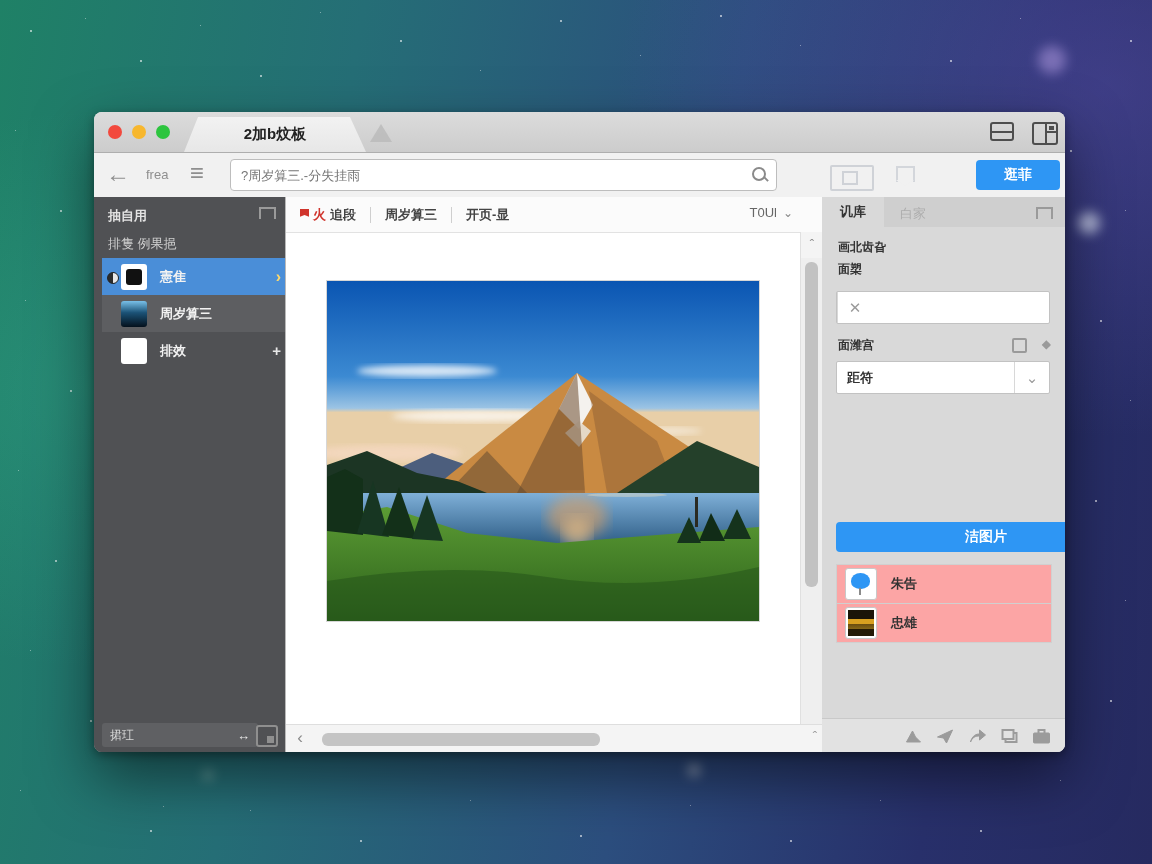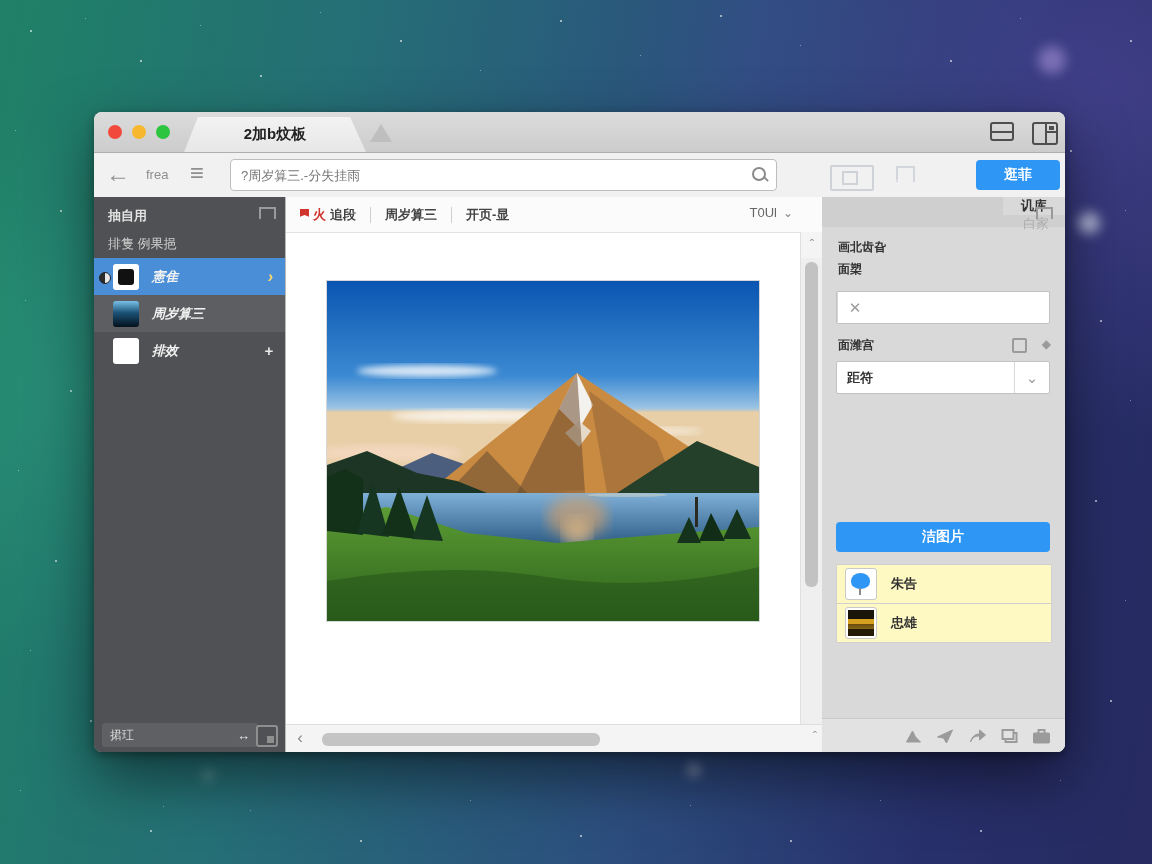--- a/index.html
+++ b/index.html
@@ -45,21 +45,21 @@
   #flow-ic::after{content:"";position:absolute;left:10px;top:4px;width:12px;height:10px;border:2px solid #8b95a5;}
   #flag-ic{left:802px;top:13px;width:15px;height:14px;border:2px solid #98a0b0;border-bottom:0;}
   #flag-ic::after{content:"";position:absolute;left:-2px;top:12px;border-left:9px solid transparent;border-right:9px solid transparent;border-top:6px solid #f1f1f1;}
   #primary-btn{left:882px;top:7px;width:84px;height:30px;background:#2e96f4;border-radius:4px;color:#fff;
     font-size:14px;font-weight:bold;display:flex;align-items:center;justify-content:center;}
   
   #sidebar{left:0;top:85px;width:191px;height:555px;background:#505154;}
   #sb-head{left:14px;top:10px;font-size:13px;font-weight:bold;color:#e3e3e3;}
   #sb-pin{left:165px;top:10px;width:13px;height:10px;border:2px solid #9a9a9a;border-bottom:0;}
   #sb-sub{left:14px;top:38px;font-size:13px;color:#cfcfcf;}
-  .sb-row{left:0;width:191px;height:37px;display:flex;align-items:center;font-style:italic;}
+  .sb-row{left:8px;width:191px;height:37px;display:flex;align-items:center;}
   .sb-thumb{width:26px;height:26px;background:#fff;border-radius:3px;margin-left:19px;position:relative;flex:none;}
   .sb-label{margin-left:13px;font-size:13px;color:#f2f2f2;font-weight:bold;flex:1;}
   #sb-row1{top:61px;background:#4a8ed8;}
   #eye-ic{position:absolute;left:5px;top:14px;width:10px;height:10px;border-radius:50%;
     background:linear-gradient(90deg,#2b2b2b 50%,#e8e8e8 50%);border:1px solid #222;}
   #sb-row1 .sb-thumb::after{content:"";position:absolute;left:5px;top:5px;width:16px;height:16px;background:#111;border-radius:3px;}
   .sb-arrow{margin-right:12px;color:#ffd96a;font-size:16px;font-weight:bold;}
   #sb-row2{top:98px;background:#5d5e61;}
   #sb-row2 .sb-thumb{background:linear-gradient(#79c0e8 0%,#1b5276 45%,#04101c 100%);}
   #sb-row3{top:135px;}
@@ -84,33 +84,33 @@
   
   #vscroll{left:514px;top:35px;width:22px;height:492px;background:#efefef;border-left:1px solid #e0e0e0;}
   #vs-up{position:absolute;left:0;top:0;width:22px;height:26px;color:#8a8a8a;font-size:13px;text-align:center;line-height:26px;background:#f4f4f4;}
   #vs-thumb{position:absolute;left:4px;top:30px;width:13px;height:325px;background:#c2c2c2;border-radius:6px;}
   #hscroll{left:0;top:527px;width:537px;height:28px;background:#f4f4f4;border-top:1px solid #dedede;}
   #hs-left{position:absolute;left:4px;top:2px;width:20px;height:22px;color:#8a8a8a;font-size:17px;text-align:center;line-height:22px;}
   #hs-thumb{position:absolute;left:36px;top:8px;width:278px;height:13px;background:#c4c4c4;border-radius:6px;}
   #hs-up{position:absolute;right:6px;top:4px;color:#9a9a9a;font-size:13px;}
   
   #inspector{left:728px;top:85px;width:243px;height:555px;background:#d9d9d9;}
-  #insp-tabs{left:0;top:0;width:243px;height:30px;background:#cfcfcf;display:flex;align-items:flex-end;flex-direction:column;}
+  #insp-tabs{left:0;top:0;width:243px;height:30px;background:#cfcfcf;display:flex;align-items:flex-end;}
   #insp-tab1{height:30px;padding:0 18px;background:#d9d9d9;display:flex;align-items:center;font-size:13px;font-weight:bold;color:#333;}
   #insp-tab2{height:26px;padding:0 16px;display:flex;align-items:center;font-size:13px;color:#adadad;}
   #insp-pin{position:absolute;right:12px;top:10px;width:13px;height:10px;border:2px solid #9a9a9a;border-bottom:0;}
   .insp-label{left:16px;font-size:12px;font-weight:bold;color:#333;}
   .insp-field{left:14px;width:212px;height:31px;background:#fff;border:1px solid #c2c2c2;border-radius:2px;display:flex;}
   .insp-field .val{flex:1;display:flex;align-items:center;padding-left:10px;font-size:13px;color:#333;font-weight:bold;}
   .insp-field .btn{width:34px;border-left:1px solid #d8d8d8;display:flex;align-items:center;justify-content:center;color:#9a9a9a;font-size:15px;}
   #mini-sq{right:38px;width:11px;height:11px;border:2px solid #9a9a9a;border-radius:2px;}
   #mini-diamond{right:14px;color:#9a9a9a;font-size:12px;}
   #add-btn{left:14px;top:325px;width:214px;height:30px;background:#2e96f4;border-radius:4px;color:#fff;font-size:14px;font-weight:bold;
-    display:flex;align-items:center;justify-content:center;}
-  .layer-row{left:14px;width:214px;height:38px;background:#fef9c3;border:1px solid #d0d0d0;display:flex;align-items:center;}
+    display:flex;align-items:center;justify-content:center;padding-left:43px;}
+  .layer-row{left:14px;width:214px;height:38px;background:#fca5a5;border:1px solid #d0d0d0;display:flex;align-items:center;}
   .layer-thumb{width:30px;height:30px;background:#fff;border:1px solid #c8c8c8;border-radius:3px;margin-left:8px;position:relative;overflow:hidden;flex:none;}
   .layer-label{margin-left:14px;font-size:13px;font-weight:bold;color:#333;}
   #balloon{position:absolute;left:5px;top:4px;width:19px;height:16px;background:#2e96f4;border-radius:50% 50% 46% 46%;}
   #balloon::after{content:"";position:absolute;left:8px;top:15px;width:2px;height:7px;background:#8a8a8a;}
   #stripes{position:absolute;inset:2px;background:linear-gradient(#1a1408 0%,#1a1408 35%,#d8a020 35%,#d8a020 55%,#6a4d10 55%,#8a6a18 75%,#241a06 75%);}
   #insp-foot{left:0;top:521px;width:243px;height:34px;background:#e2e2e2;border-top:1px solid #c9c9c9;display:flex;align-items:center;justify-content:flex-end;gap:13px;padding-right:14px;box-sizing:border-box;}
   .foot-ic{width:19px;height:16px;fill:#9b9b9b;stroke:#9b9b9b;}
 </style>
 </head>
 <body>

